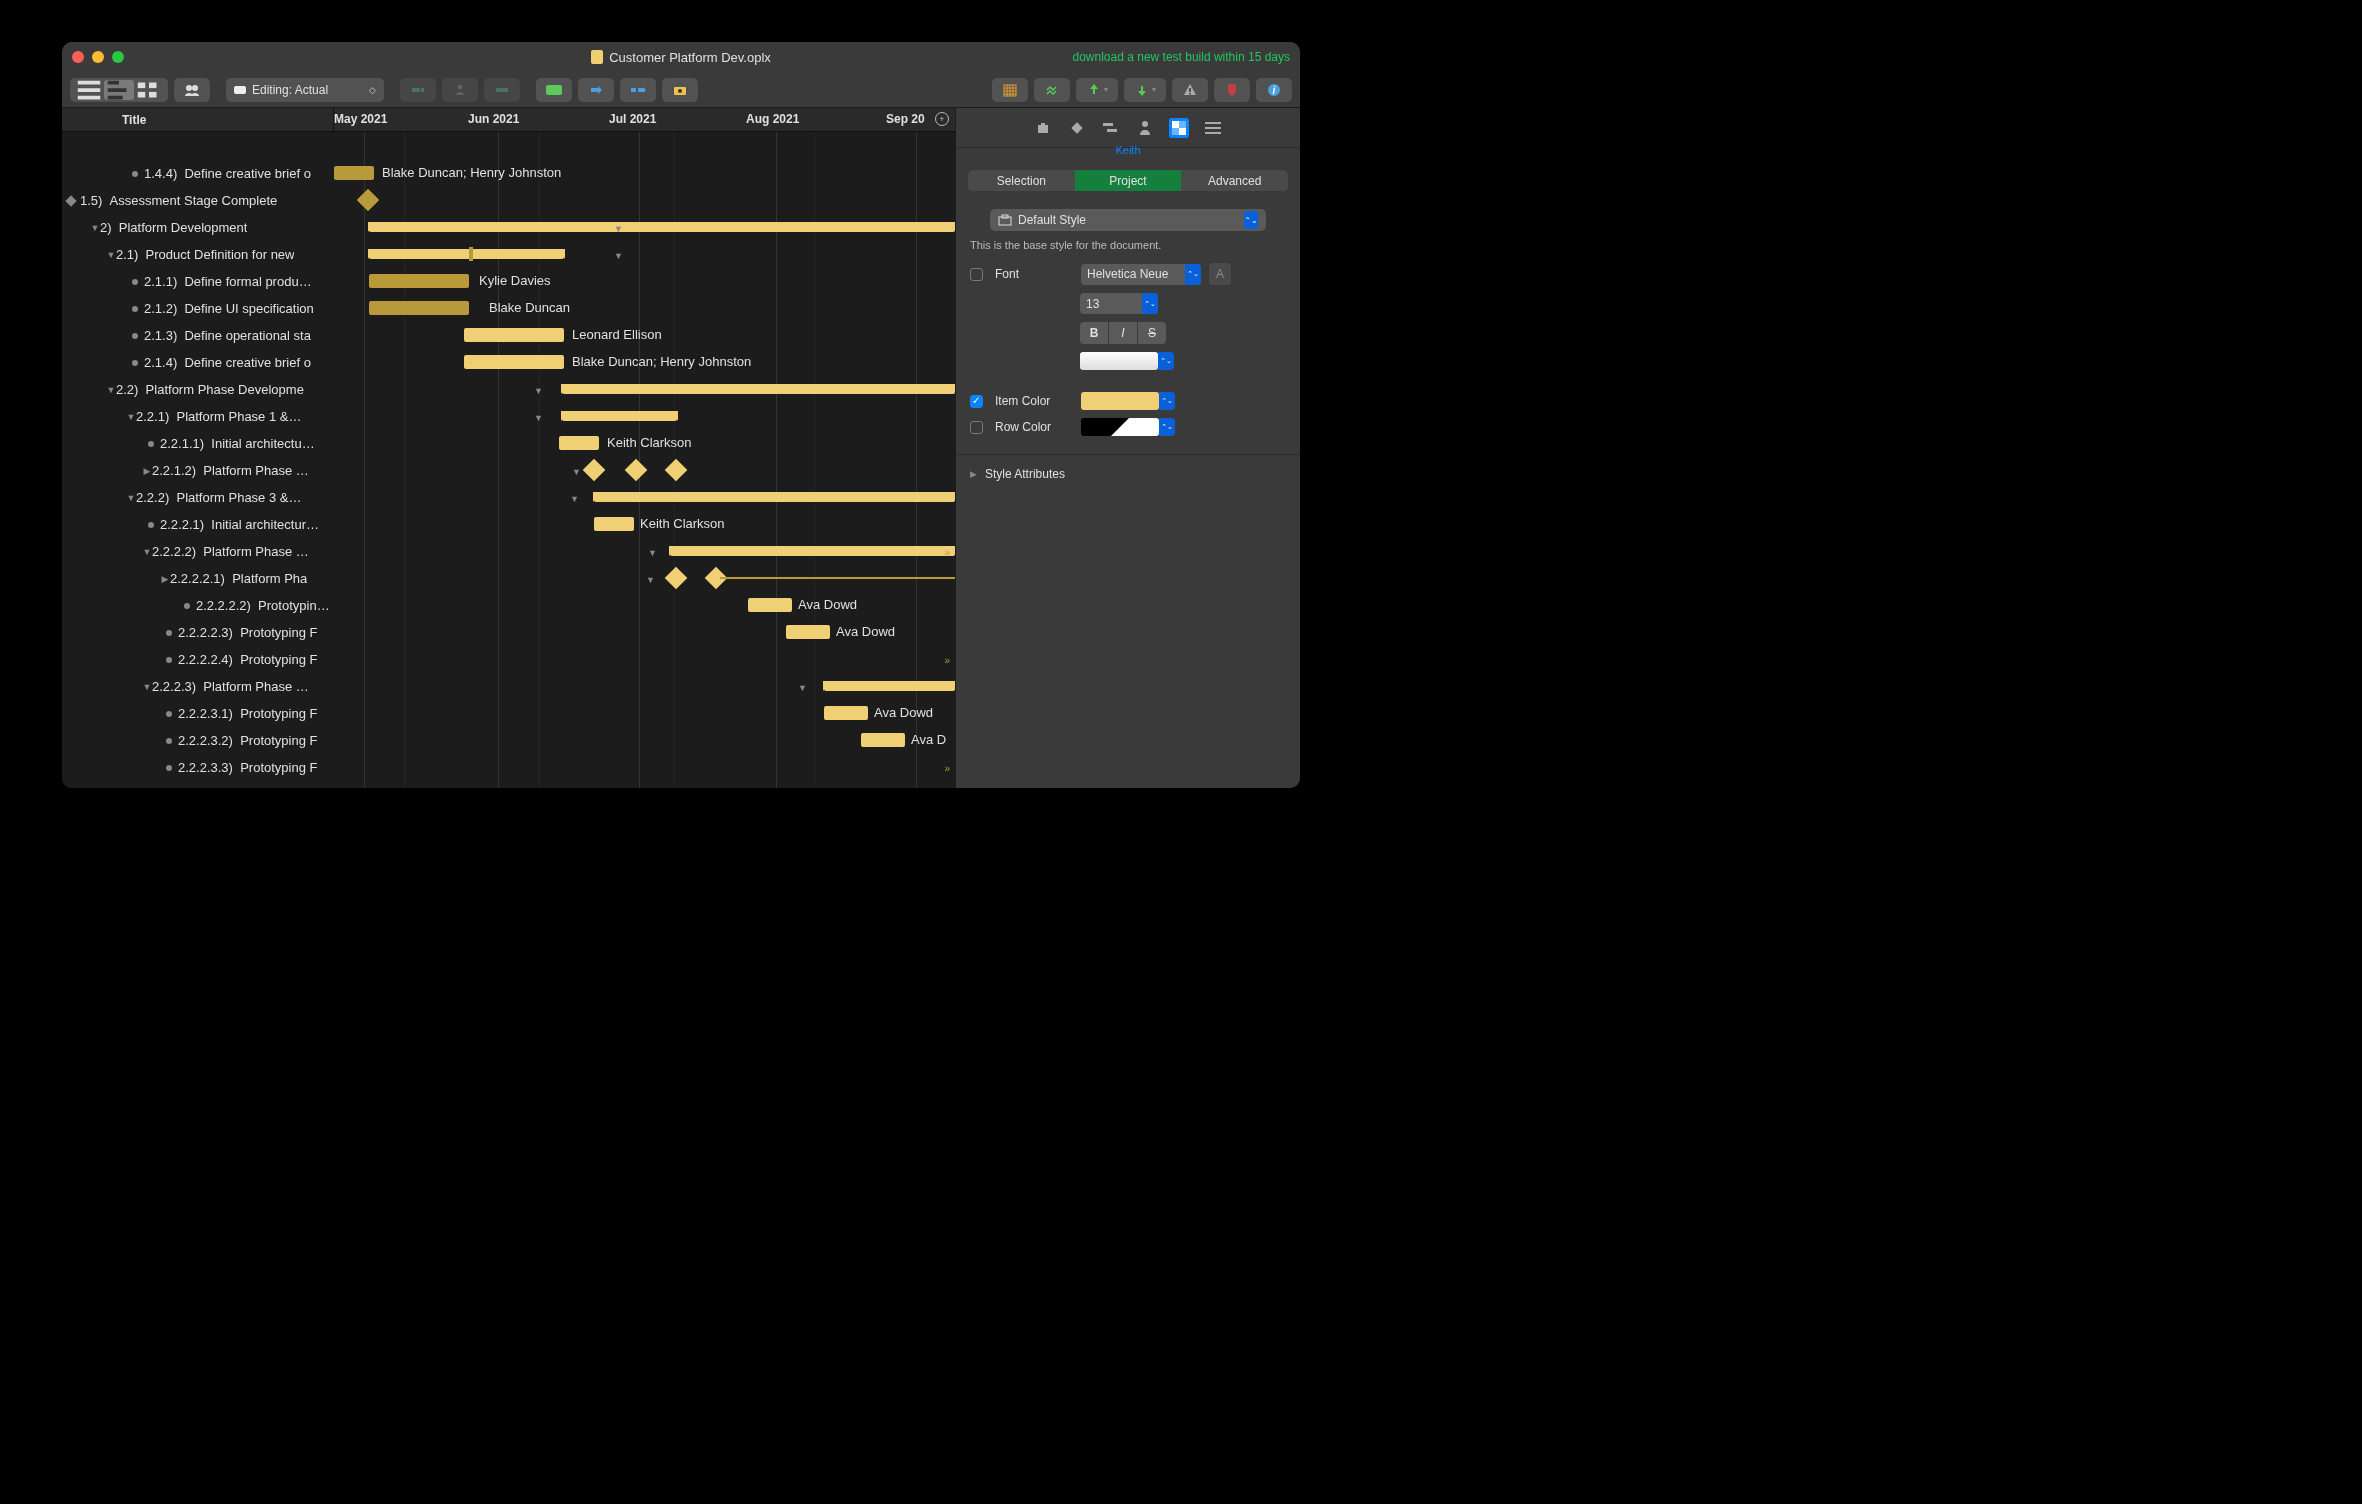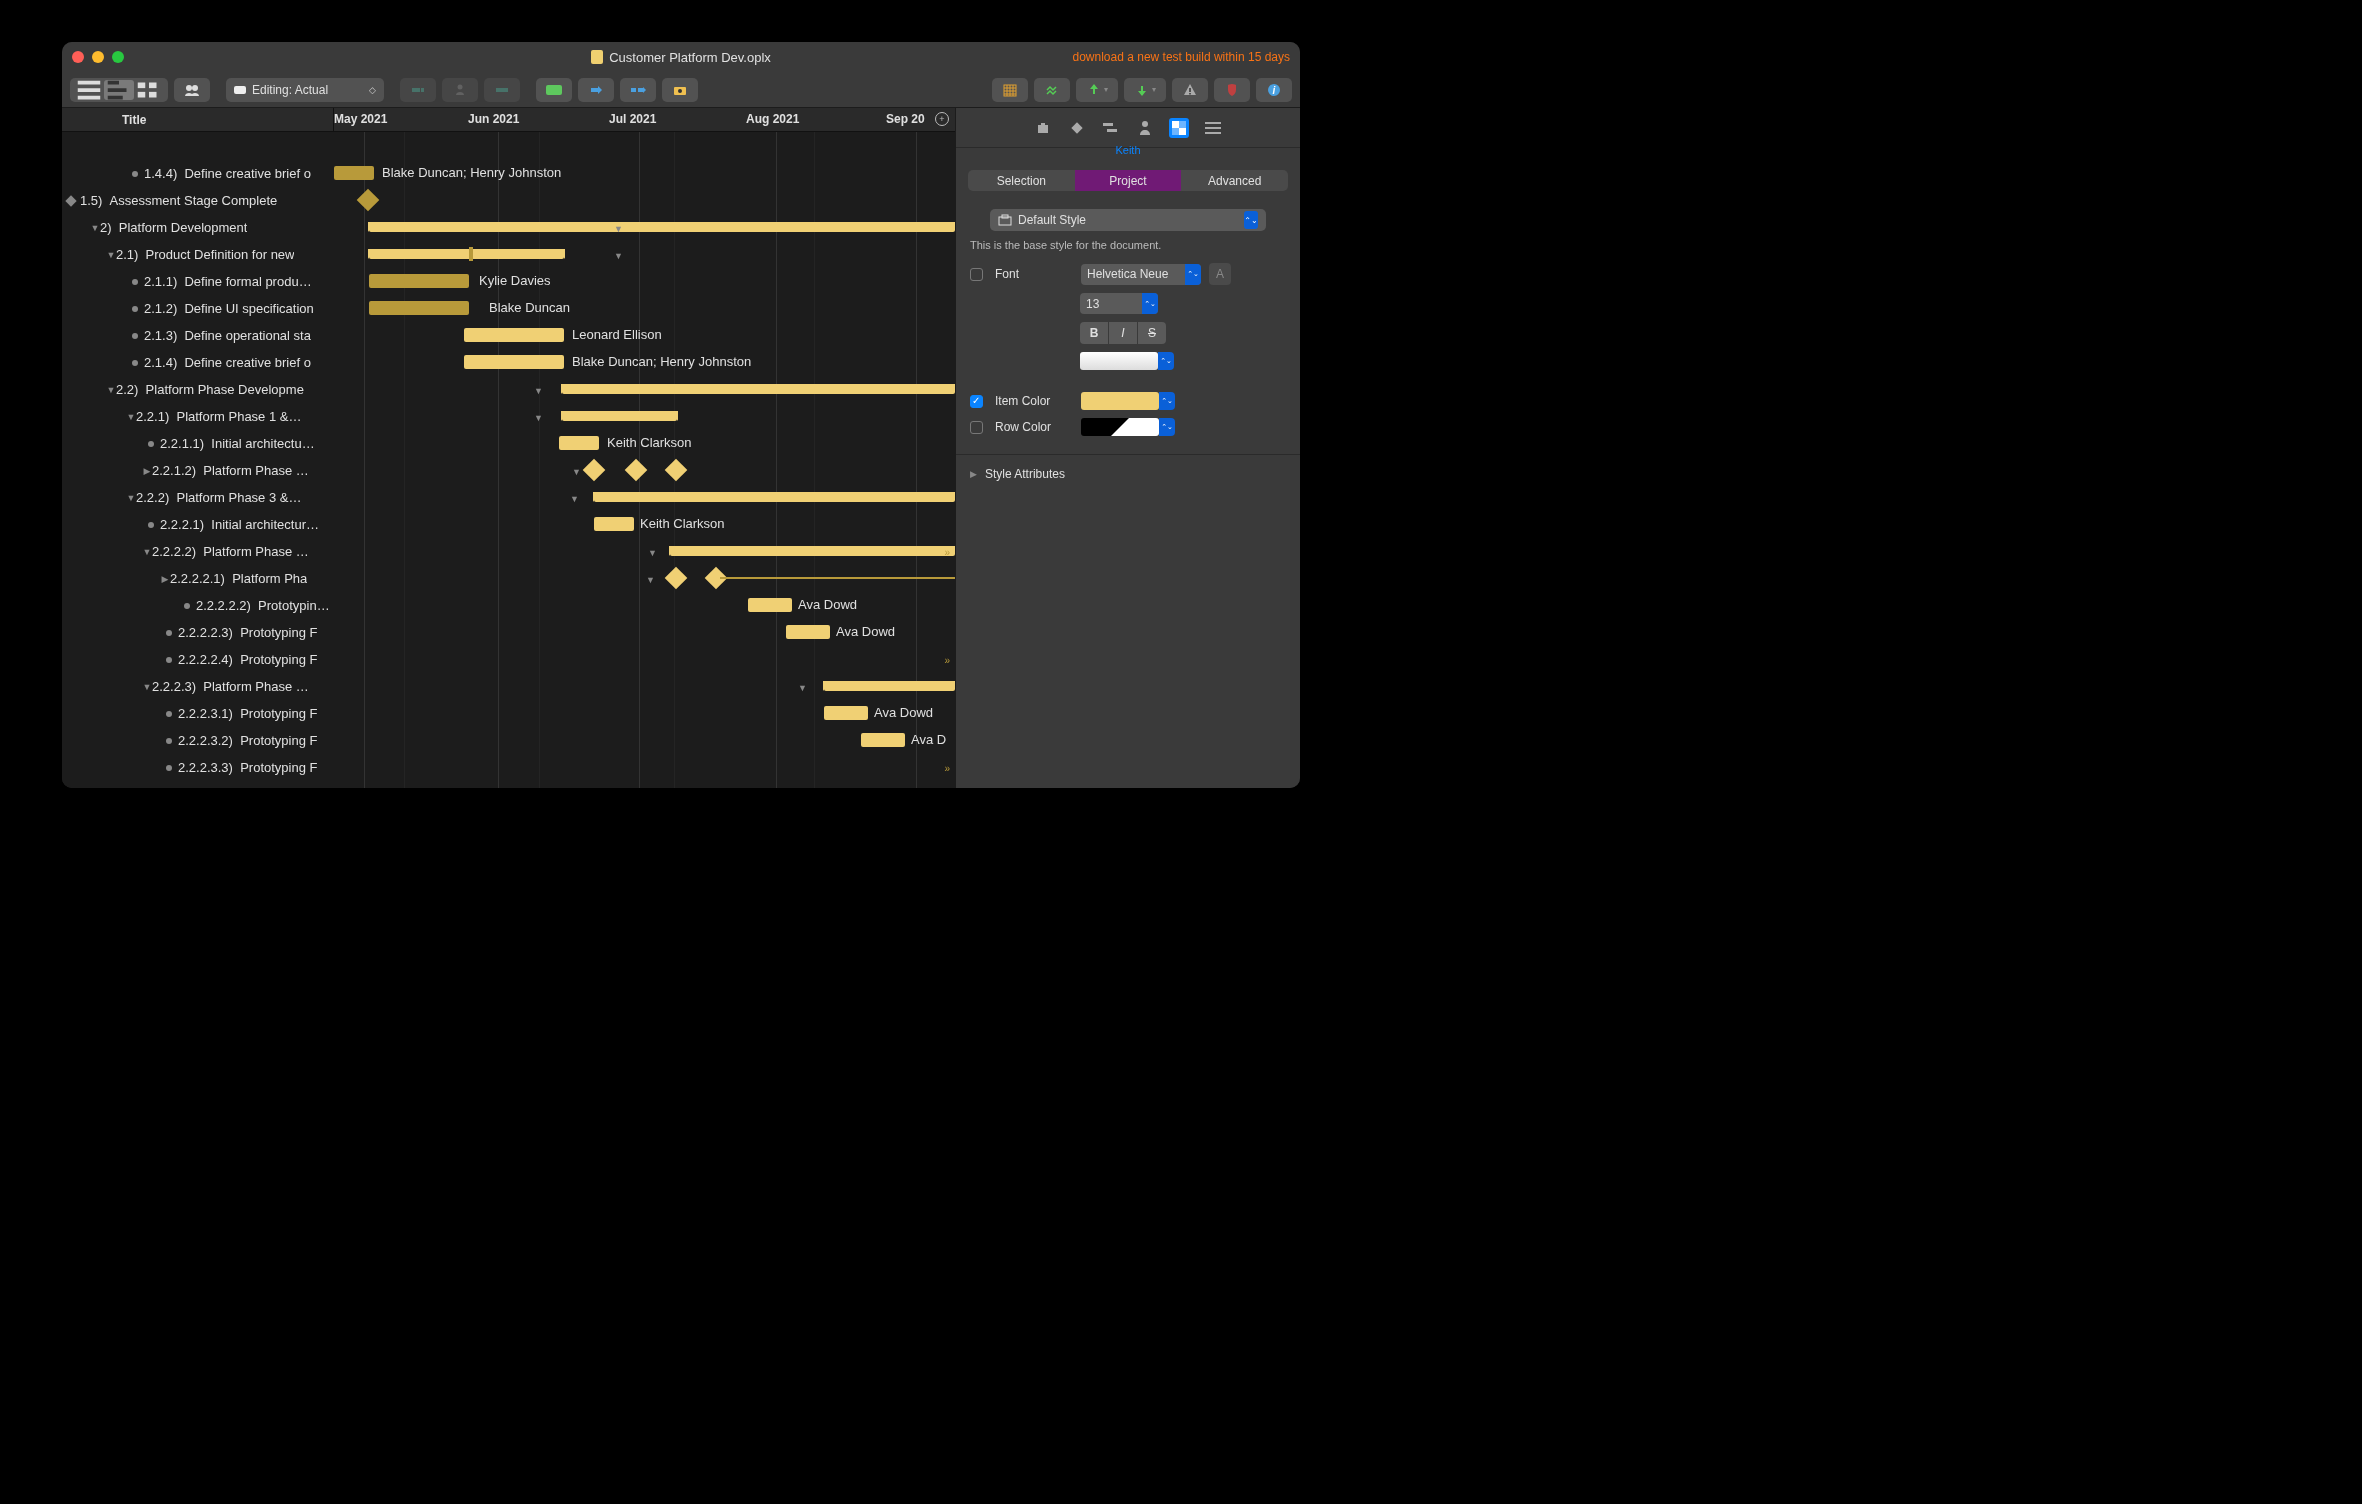--- a/index.html
+++ b/index.html
@@ -13,21 +13,21 @@
     background: #3a3a3a; position: relative;
   }
   .traffic { display: flex; gap: 8px; }
   .dot { width: 12px; height: 12px; border-radius: 50%; }
   .dot.r { background: #ff5f57; } .dot.y { background: #febc2e; } .dot.g { background: #28c840; }
   .title-center {
     position: absolute; left: 0; right: 0; display: flex; justify-content: center; align-items: center; gap: 6px;
     color: #e0e0e0; font-size: 13px; pointer-events: none;
   }
   .doc-icon { width: 12px; height: 14px; background: #f0d070; border-radius: 2px; }
-  .download-msg { position: absolute; right: 10px; color: #f97316; font-size: 12px; }
+  .download-msg { position: absolute; right: 10px; color: #22c55e; font-size: 12px; }
   .toolbar {
     height: 36px; background: #3a3a3a; display: flex; align-items: center; padding: 0 8px; gap: 6px;
     border-bottom: 1px solid #1c1c1c;
   }
   .tbtn, .tseg {
     height: 24px; background: #525252; border-radius: 5px; display: flex; align-items: center; justify-content: center;
     color: #ddd; font-size: 11px; cursor: pointer;
   }
   .tbtn { width: 36px; }
   .tseg { padding: 0 4px; }
@@ -86,21 +86,21 @@
   .chevmark { position:absolute; top:10px; color:#888; font-size:9px; }
   .dblchev { position:absolute; right:8px; top:9px; color:#b89a3a; font-size:10px; letter-spacing:-3px;}
   .cap { position:absolute; top:6px; width:4px; height:14px; background:#b89a3a;}
 
   .insp-top { height: 40px; display:flex; align-items:center; justify-content:center; gap: 14px; border-bottom:1px solid #2a2a2a; }
   .insp-top .ti { width:20px; height:20px; display:flex; align-items:center; justify-content:center; color:#aaa; border-radius:3px; cursor:pointer;}
   .insp-top .ti.active { background:#0a84ff; color:#fff; }
   .styles-lbl { text-align:center; color:#0a84ff; font-size:11px; margin-top:-4px; margin-bottom:6px; }
   .seg3 { display:flex; margin: 8px 12px; border-radius:5px; overflow:hidden; background:#4a4a4a; height:21px; }
   .seg3 div { flex:1; display:flex; align-items:center; justify-content:center; font-size:12px; color:#e0e0e0; cursor:pointer;}
-  .seg3 div.active { background:#701a75;text-align:right; }
+  .seg3 div.active { background:#15803d;text-align:right; }
   .form { padding: 10px 14px; color:#e0e0e0; font-size:12px;}
   .style-select { background:#5a5a5a; height:22px; border-radius:5px; display:flex; align-items:center; padding:0 8px; gap:6px; margin:0 20px 8px;}
   .style-select .end { margin-left:auto; width:14px; height:18px; background:#0a60d8; border-radius:3px; display:flex; align-items:center; justify-content:center; font-size:8px; color:#fff;}
   .hint { text-align:left; color:#bbb; font-size:11px; margin-bottom:12px; }
   .frow { display:flex; align-items:center; margin-bottom:8px; gap:8px; }
   .frow .flabel { width:100px; text-align:left; padding-left: 6px;}
   .cb { width:13px; height:13px; border:1px solid #777; border-radius:3px; display:inline-block; margin-right: -2px;}
   .cb.checked { background:#0a84ff; border-color:#0a84ff; position:relative;}
   .cb.checked::after { content:"✓"; position:absolute; color:#fff; font-size:10px; left:1px; top:-1px; }
   .select { background:#5a5a5a; height:21px; border-radius:4px; display:flex; align-items:center; padding:0 6px; color:#e0e0e0; position:relative;}

